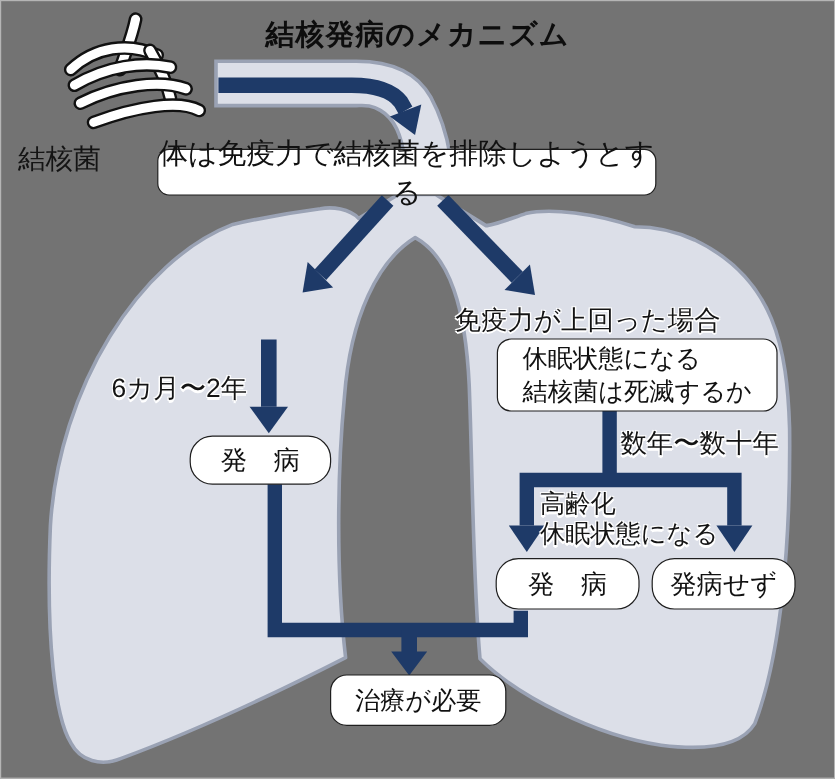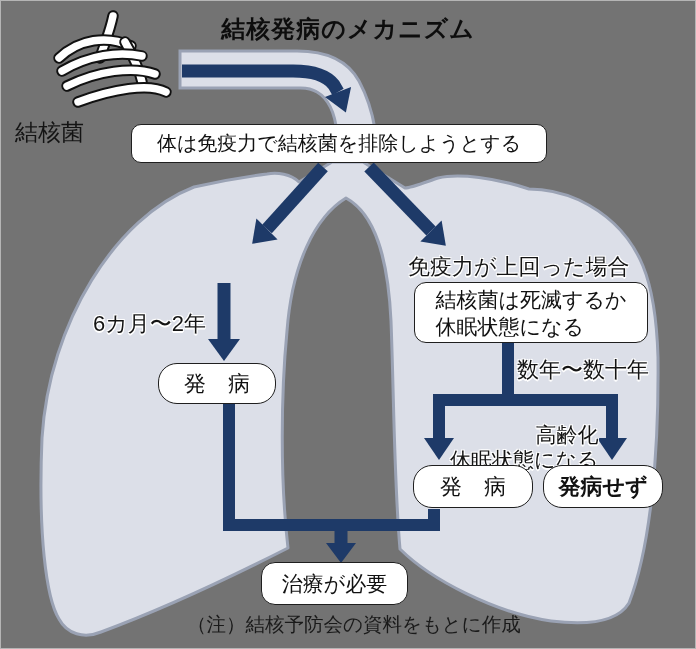--- a/index.html
+++ b/index.html
@@ -22,32 +22,32 @@
   .lbl{
     position:absolute;white-space:nowrap;color:#141414;
     text-shadow:-1px -1px 0 #fff,1px -1px 0 #fff,-1px 1px 0 #fff,1px 1px 0 #fff,0 2px 0 #fff;
   }
   .bx{
     position:absolute;background:#ffffff;border:1.6px solid #1f1f1f;
     display:flex;align-items:center;justify-content:center;
     box-sizing:border-box;color:#111;text-align:center;
   }
   .bx .stack{display:flex;flex-direction:column;align-items:flex-start;}
-  #immune-box{left:130px;top:123px;width:416px;height:39px;border-radius:10px;font-size:20px;}
+  #immune-box{left:130px;top:123px;width:416px;height:39px;border-radius:10px;font-size:24px;}
   #dormant-box{left:413px;top:281px;width:234px;height:61px;border-radius:12px;font-size:21px;line-height:27px;}
   #onset-left-box{left:157px;top:362px;width:118px;height:41px;border-radius:19px;font-size:22px;}
   #onset-right-box{left:412px;top:464px;width:120px;height:43px;border-radius:19px;font-size:22px;}
-  #no-onset-box{left:542px;top:464px;width:120px;height:43px;border-radius:19px;font-size:22px;font-weight:bold;}
-  #treatment-box{left:260px;top:561px;width:147px;height:43px;border-radius:14px;font-size:21px;}
+  #no-onset-box{left:542px;top:464px;width:120px;height:43px;border-radius:19px;font-size:22px;}
+  #treatment-box{left:274px;top:561px;width:147px;height:43px;border-radius:14px;font-size:21px;}
   #bacteria-label{left:14px;top:99px;font-size:23px;text-shadow:none;margin-top:17px;}
   #cond-left{left:64px;top:245px;font-size:22px;}
-  #cond-right{left:407px;top:251px;font-size:22px;}
+  #cond-right{left:378px;top:251px;font-size:22px;}
   #duration-left{left:92px;top:308px;font-size:22px;}
   #duration-right{left:516px;top:354px;font-size:22px;text-align:right;}
-  #trigger-label{left:449px;top:421px;font-size:21px;line-height:25px;text-align:right;}
+  #trigger-label{left:449px;top:407px;font-size:21px;line-height:25px;text-align:left;}
   .note{
     position:absolute;left:186px;top:610px;font-size:19.5px;color:#1a1a1a;white-space:nowrap;
   }
 </style>
 </head>
 <body>
 
 <div id="stage">
 
   <svg id="diagram-svg" viewBox="0 0 696 649">
@@ -121,35 +121,34 @@
   </div>
 
   <div class="lbl" id="duration-left">6カ月〜2年</div>
   <div class="bx" id="onset-left-box">
     <span>発　病</span>
   </div>
 
   <div class="lbl" id="cond-right">免疫力が上回った場合</div>
   <div class="bx" id="dormant-box">
     <span class="stack">
+      <span>休眠状態になる</span>
       <span>結核菌は死滅するか</span>
-      <span>休眠状態になる</span>
     </span>
   </div>
   <div class="lbl" id="duration-right">数年〜数十年</div>
   <div class="lbl" id="trigger-label">
     <div>高齢化</div>
     <div>休眠状態になる</div>
   </div>
   <div class="bx" id="onset-right-box">
     <span>発　病</span>
   </div>
   <div class="bx" id="no-onset-box">
     <span>発病せず</span>
   </div>
 
   <div class="bx" id="treatment-box">
     <span>治療が必要</span>
   </div>
 
-  <div class="note">（注）結核予防会の資料をもとに作成</div>
 
 </div>
 
 </body></html>

